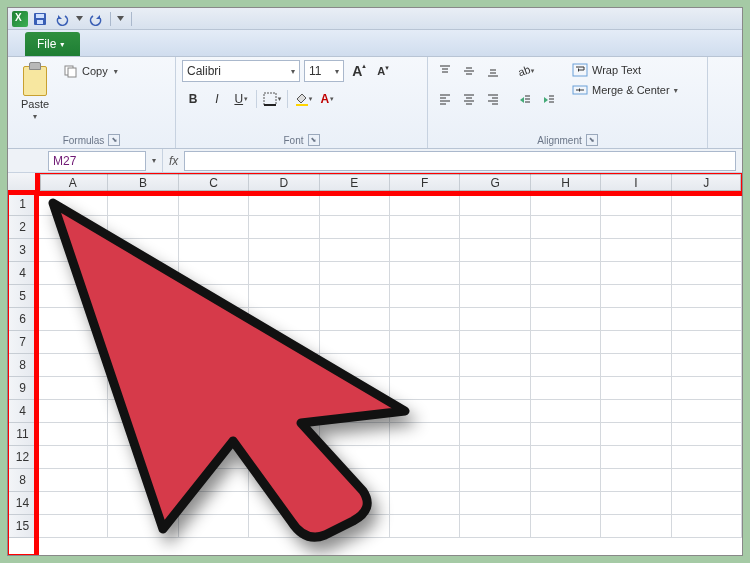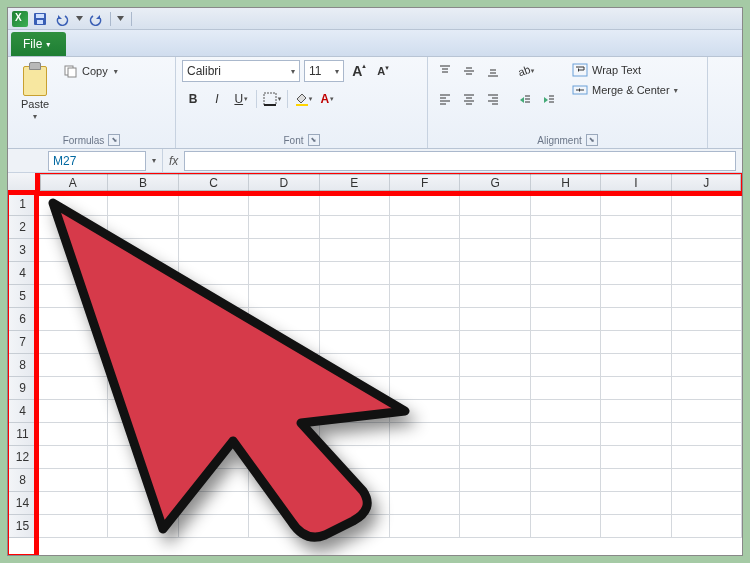--- a/index.html
+++ b/index.html
@@ -9,21 +9,21 @@
 
 .titlebar { height:22px; background:linear-gradient(#e9eef5,#d7e1ee); display:flex; align-items:center; padding:0 4px; gap:2px; border-bottom:1px solid #b8c4d4; }
 .titlebar .app-icon { width:16px; height:16px; background:linear-gradient(135deg,#1e7e34,#3cb054); border-radius:2px; position:relative; }
 .titlebar .app-icon::after { content:"X"; color:#fff; font-size:10px; font-weight:bold; position:absolute; left:3px; top:1px; }
 .qat-btn { width:20px; height:18px; display:flex; align-items:center; justify-content:center; border-radius:2px; }
 .qat-btn svg { display:block; }
 .qat-sep { width:1px; height:14px; background:#aab8cc; margin:0 2px; }
 .qat-drop { width:10px; display:flex; align-items:center; justify-content:center; }
 
 
-.tabs-row { height:27px; background:linear-gradient(#e4ecf7,#d0ddee); display:flex; align-items:flex-end; padding-left:3px; border-bottom:1px solid #b8c4d4; }
+.tabs-row { height:27px; background:linear-gradient(#e4ecf7,#d0ddee); display:flex; align-items:flex-end; padding-left:17px; border-bottom:1px solid #b8c4d4; }
 .file-tab { background:linear-gradient(#2f8f3f,#1e7e34); color:#fff; font-size:12px; padding:5px 16px 5px 12px; border-radius:3px 3px 0 0; display:flex; align-items:center; gap:4px; margin-right:2px; }
 .file-tab .drop { font-size:8px; }
 .tab { font-size:12px; color:#3b3b3b; padding:5px 14px; cursor:pointer; }
 .tab.active { background:#f5f6f7; border:1px solid #b8c4d4; border-bottom:none; border-radius:3px 3px 0 0; }
 
 
 .ribbon { height:92px; background:linear-gradient(#f5f8fc,#eaf0f8); border-bottom:1px solid #b8c4d4; display:flex; }
 .group { border-right:1px solid #c7d2e0; padding:3px 6px 2px; display:flex; flex-direction:column; position:relative; }
 .group-label { font-size:10px; color:#6b7688; text-align:center; margin-top:auto; padding-top:2px; display:flex; align-items:center; justify-content:center; gap:4px; }
 .dlg-launch { width:12px; height:12px; border:1px solid #9aa8bb; display:inline-flex; align-items:center; justify-content:center; font-size:7px; color:#6b7688; }
@@ -56,21 +56,21 @@
 .align-row { display:flex; gap:2px; }
 .align-extra { display:flex; flex-direction:column; gap:4px; padding-top:2px; padding-left:8px; }
 .wrap-row, .merge-row { display:flex; align-items:center; gap:4px; font-size:11px; color:#333; white-space:nowrap; }
 
 
 .stub { padding:3px 6px; font-size:12px; color:#333; }
 
 
 .fbar-row { height:24px; border-bottom:1px solid #c7d2e0; display:flex; align-items:stretch; background:#eef2f7; }
 .namebox-wrap { width:155px; display:flex; align-items:center; border-right:1px solid #c7d2e0; padding-left:40px; }
-.namebox { flex:1; height:20px; background:#fff; border:1px solid #aab8cc; font-size:12px; padding:1px 4px; color:#0369a1; display:flex; align-items:center; }
+.namebox { flex:1; height:20px; background:#fff; border:1px solid #aab8cc; font-size:12px; padding:1px 4px; color:#701a75; display:flex; align-items:center; }
 .nb-drop { width:16px; display:flex; align-items:center; justify-content:center; font-size:8px; color:#555; }
 .fx-zone { display:flex; align-items:center; padding:0 6px; gap:6px; flex:1; }
 .fx-lbl { font-style:italic; font-size:12px; color:#555; }
 .fx-input { flex:1; height:20px; background:#fff; border:1px solid #aab8cc; }
 
 
 .grid-wrap { flex:1; position:relative; background:#fff; overflow:hidden; }
 .grid { position:absolute; inset:0; }
 .col-headers { position:absolute; left:30px; top:0; right:0; height:20px; display:flex; }
 .col-h { border-right:1px solid #c7cdd4; border-bottom:1px solid #b2b9c2; background:linear-gradient(#f3f5f8,#e4e8ee); font-size:12px; color:#333; display:flex; align-items:center; justify-content:center; }

